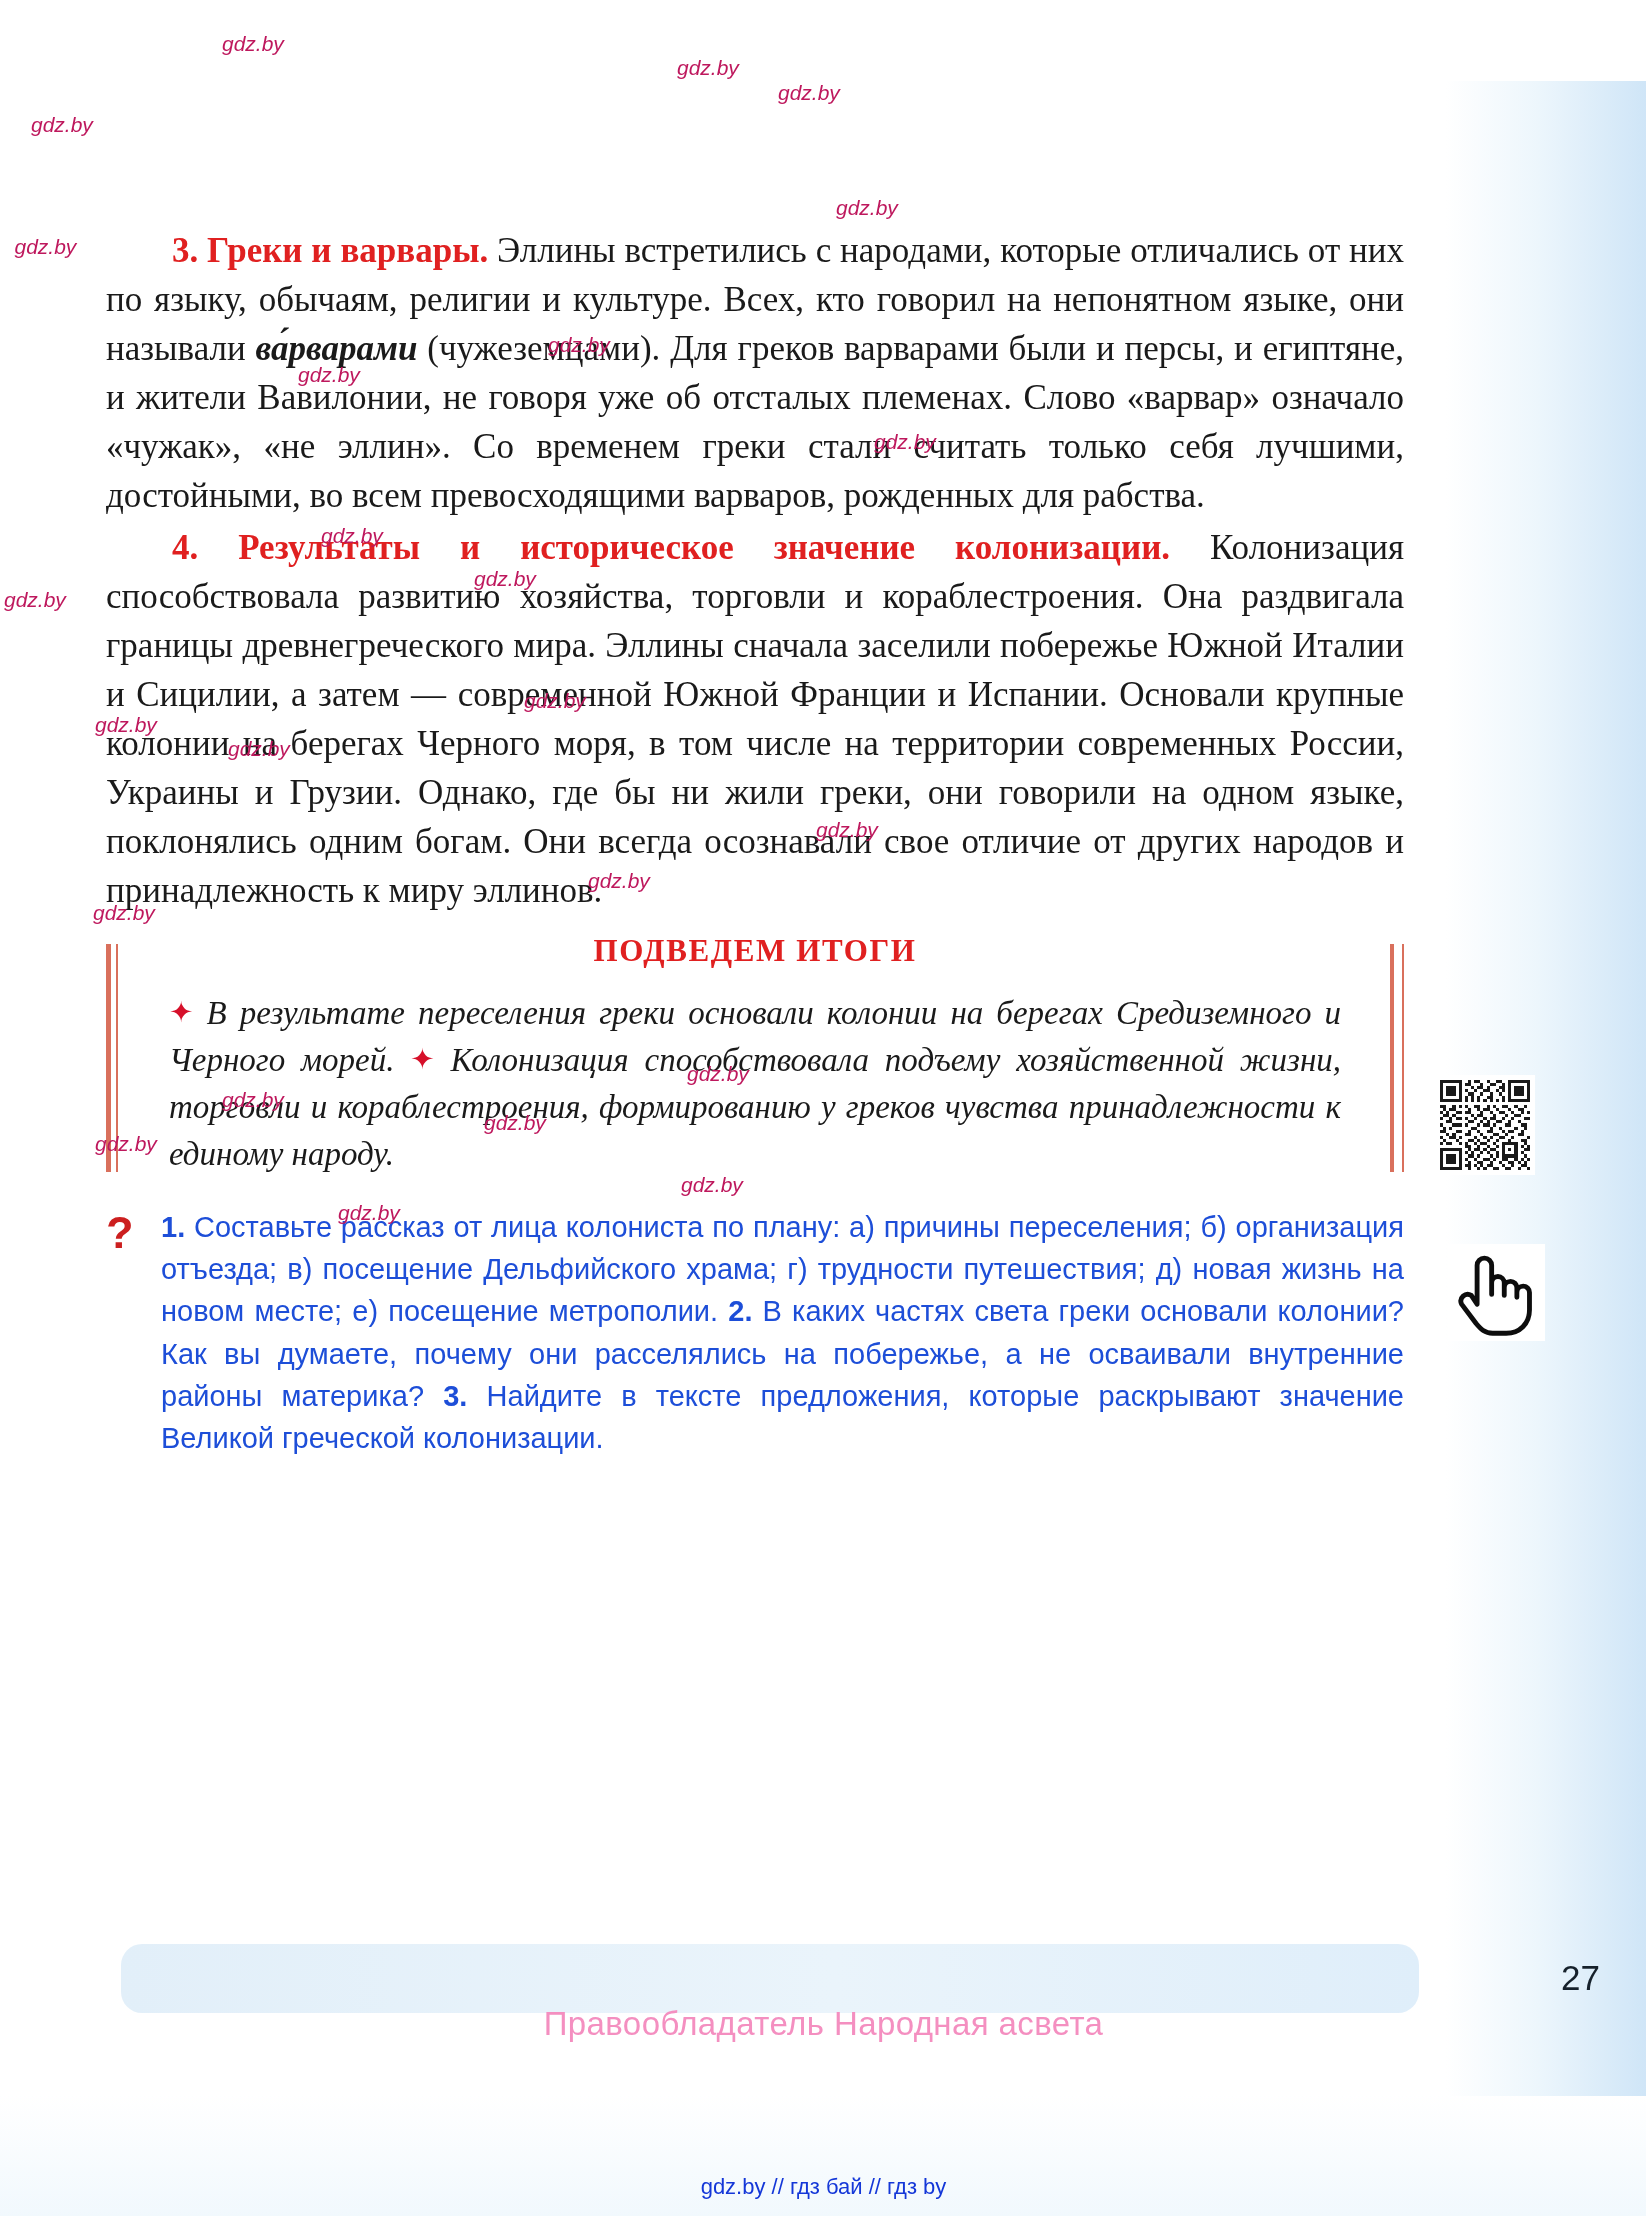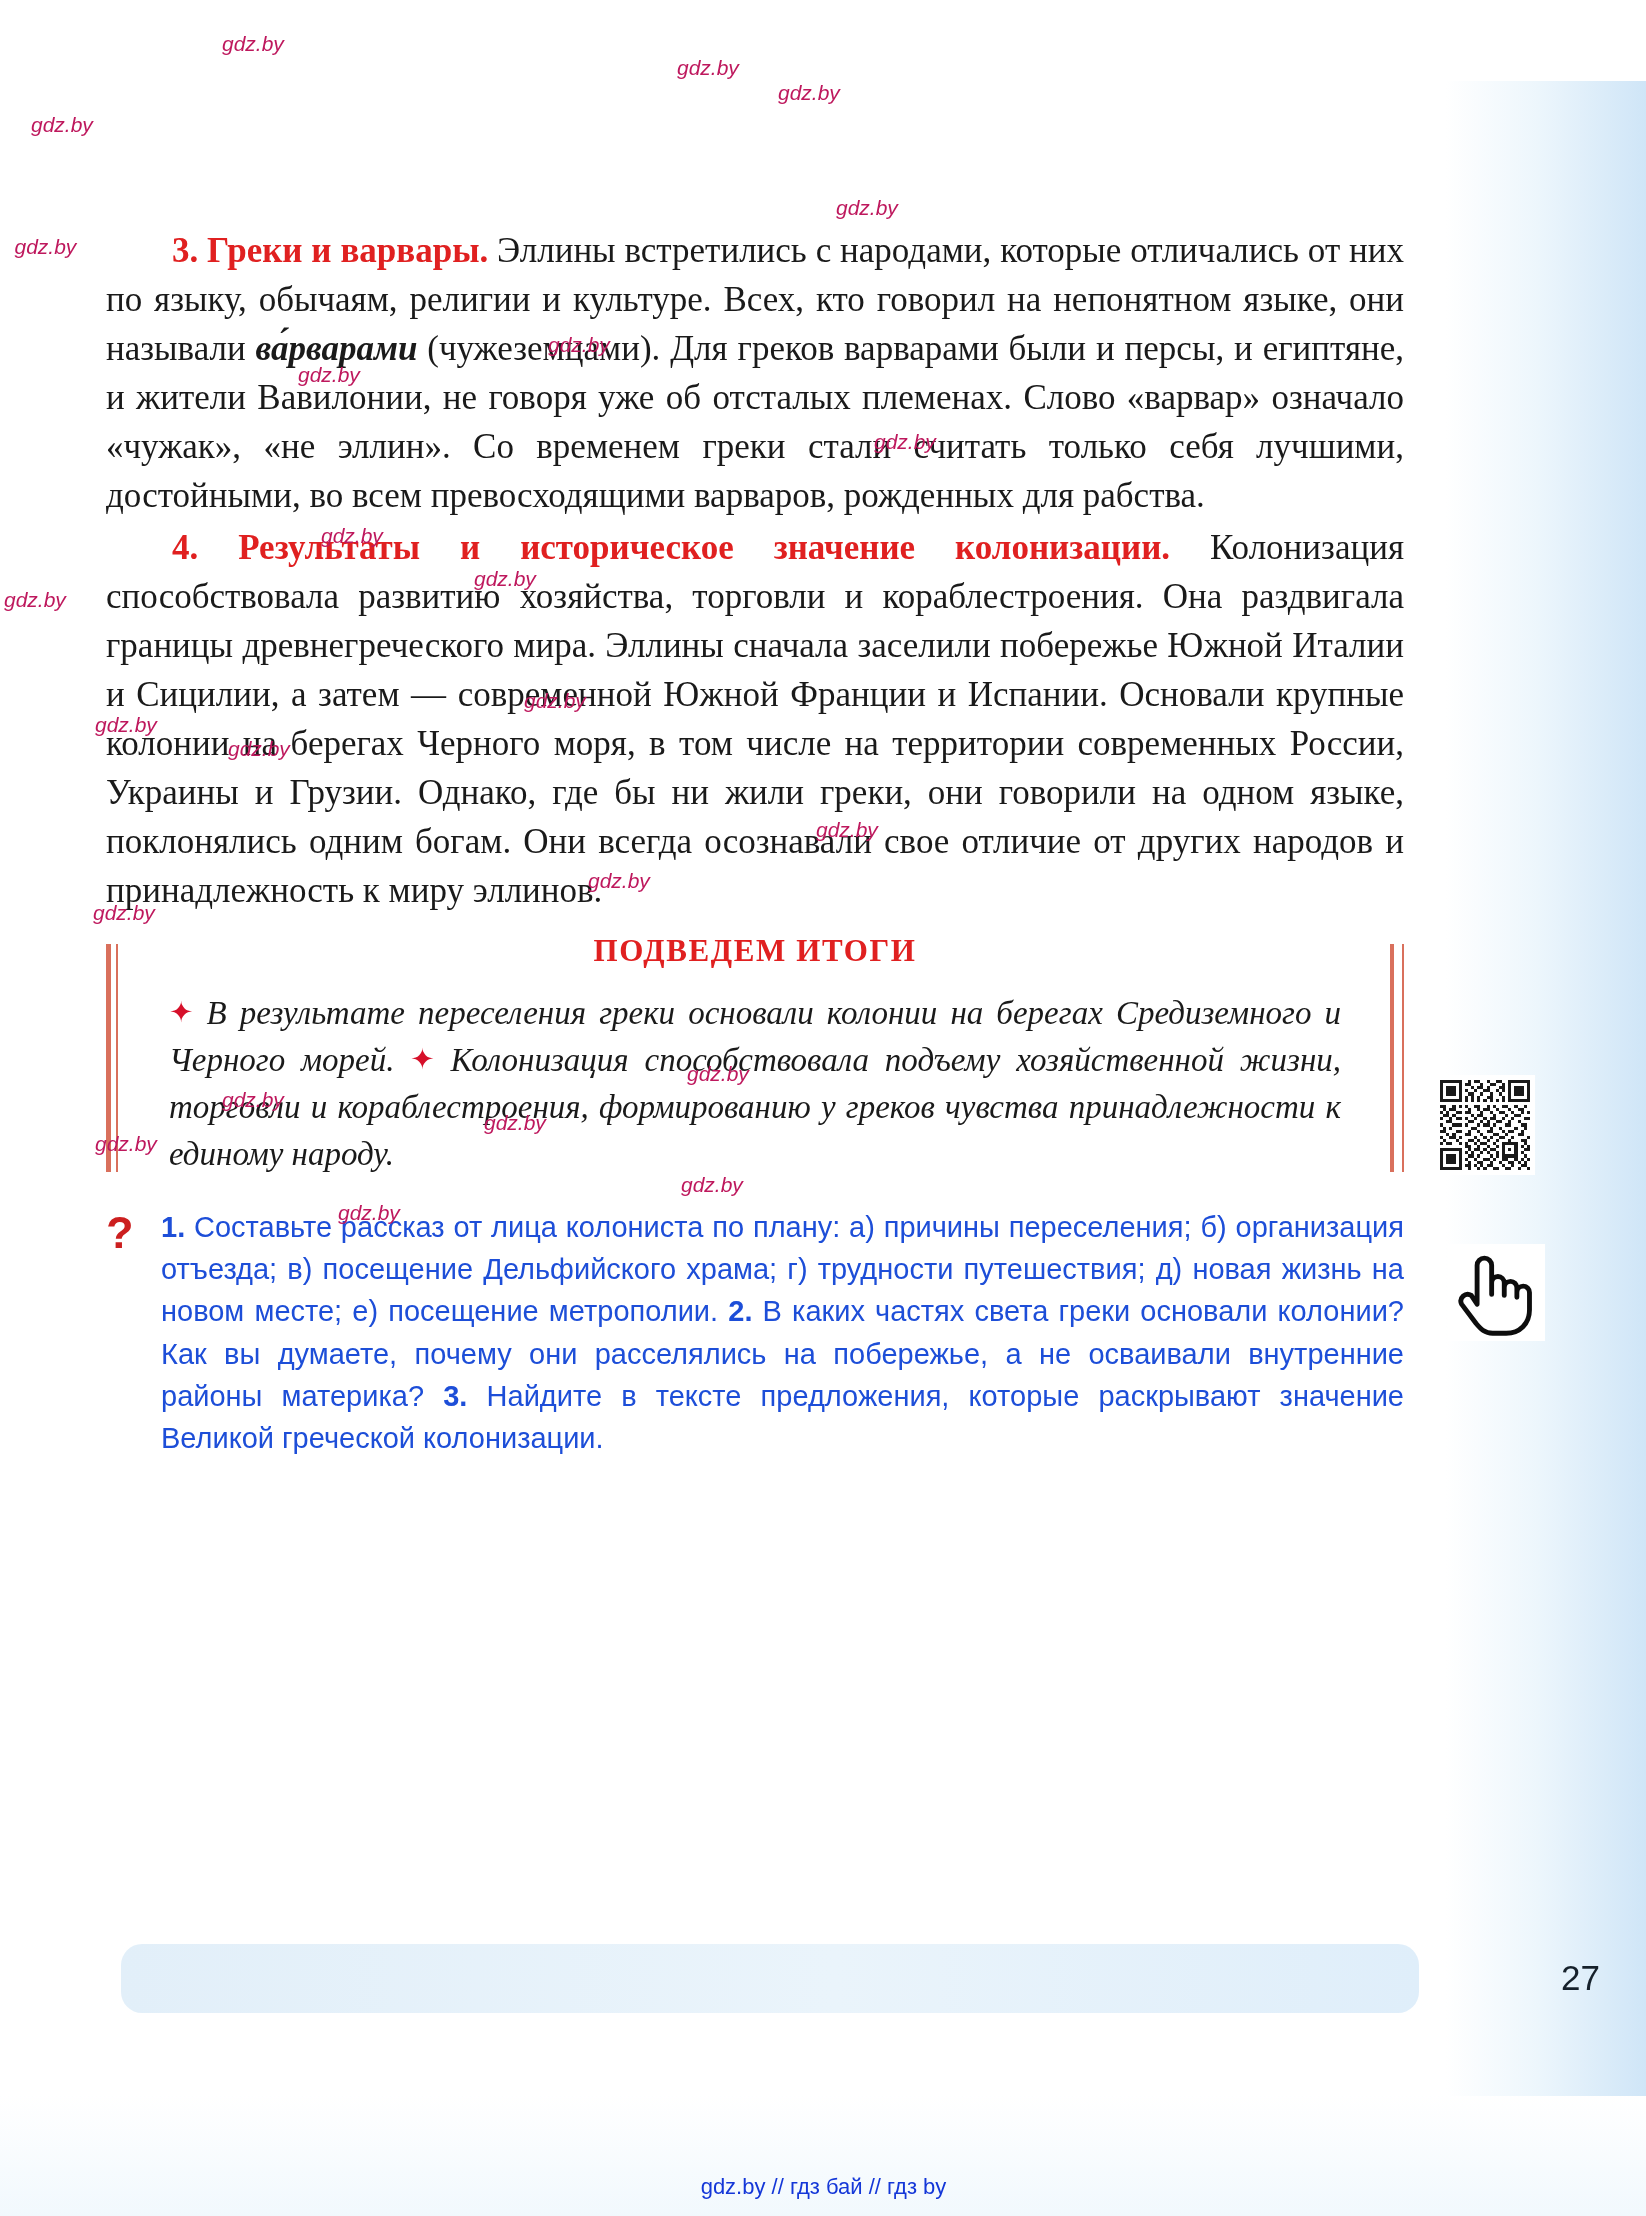--- a/index.html
+++ b/index.html
@@ -492,20 +492,21 @@
   <div class="hand">
     <svg width="97" height="97" viewBox="0 0 100 100" aria-hidden="true">
       <rect width="100" height="100" fill="#ffffff"></rect>
       <path d="M30 62 V22 a7.5 7.5 0 0 1 15 0 V52 V40 a6.5 6.5 0 0 1 13 0 V53 V45 a6.5 6.5 0 0 1 13 0 V55 V50 a6.5 6.5 0 0 1 13 0 V68 c0 14 -10 24 -24 24 H46 c-8 0 -12 -4 -17 -10 L14 62 a7 7 0 0 1 10 -9 Z" fill="#ffffff" stroke="#0d0d0d" stroke-width="5" stroke-linejoin="round" stroke-linecap="round"></path>
     </svg>
   </div>
 
   <div class="pagebar"></div>
   <div class="pagenum">27</div>
 
+  <div class="copyright-wm">Правообладатель Народная асвета</div>
   <div class="footer-link">gdz.by  //  гдз бай  //  гдз by</div>
 
   <div id="watermark-layer">
       <div class="wm" style="left: 222px; top: 32px;">gdz.by</div>
       <div class="wm" style="left: 677px; top: 56px;">gdz.by</div>
       <div class="wm" style="left: 778px; top: 81px;">gdz.by</div>
       <div class="wm" style="left: 31px; top: 113px;">gdz.by</div>
       <div class="wm" style="left: 836px; top: 196px;">gdz.by</div>
       <div class="wm" style="left: 14.5px; top: 235px;">gdz.by</div>
       <div class="wm" style="left: 548px; top: 333px;">gdz.by</div>

